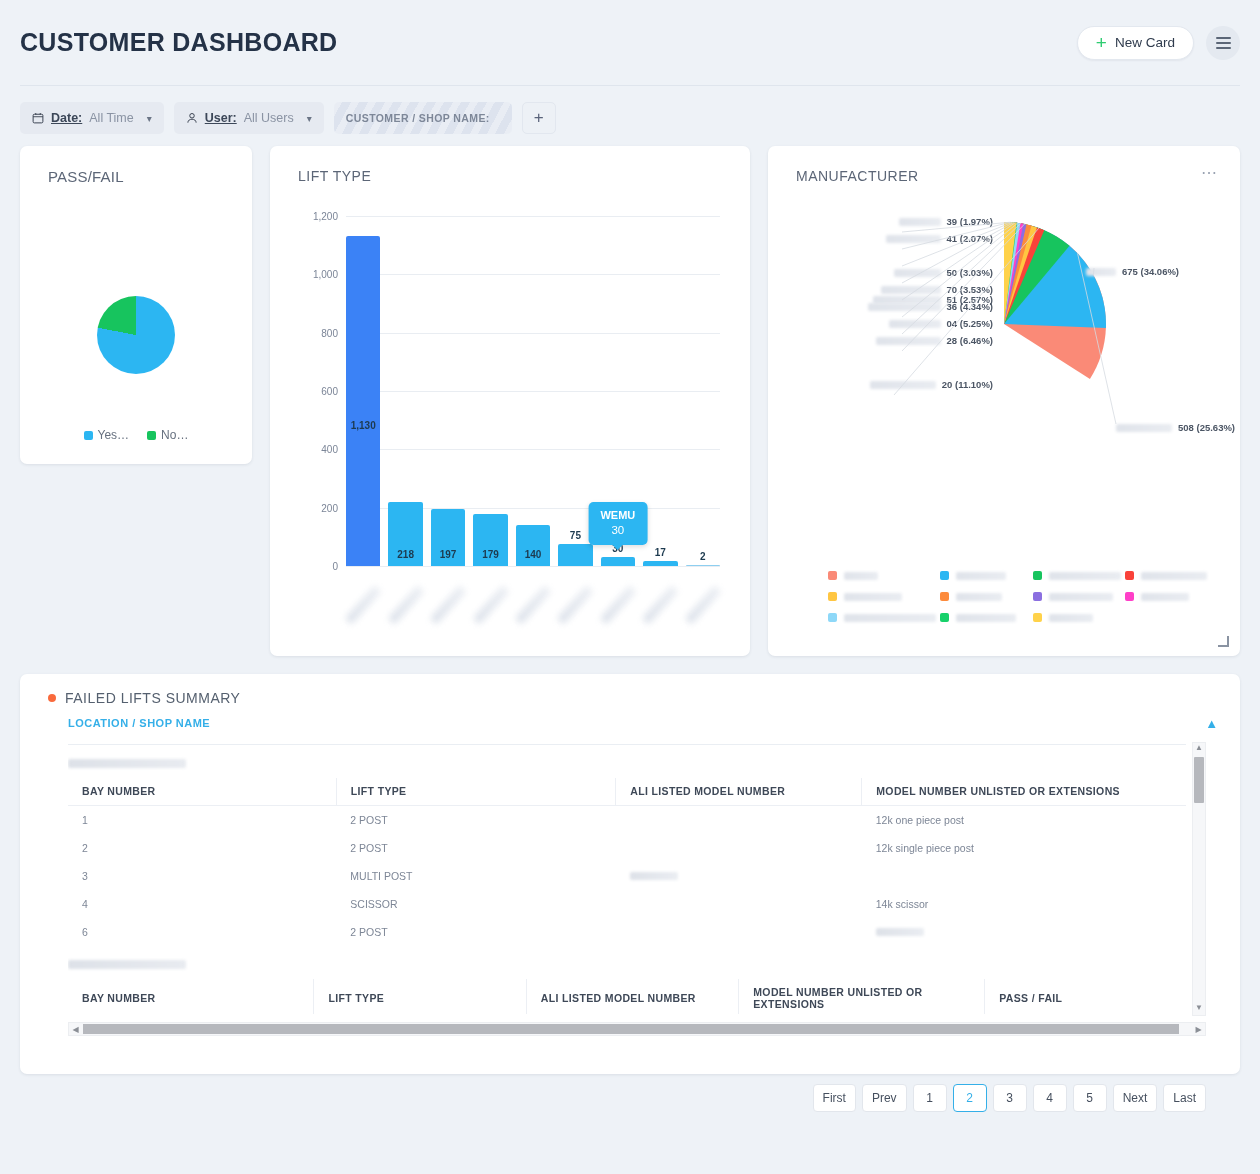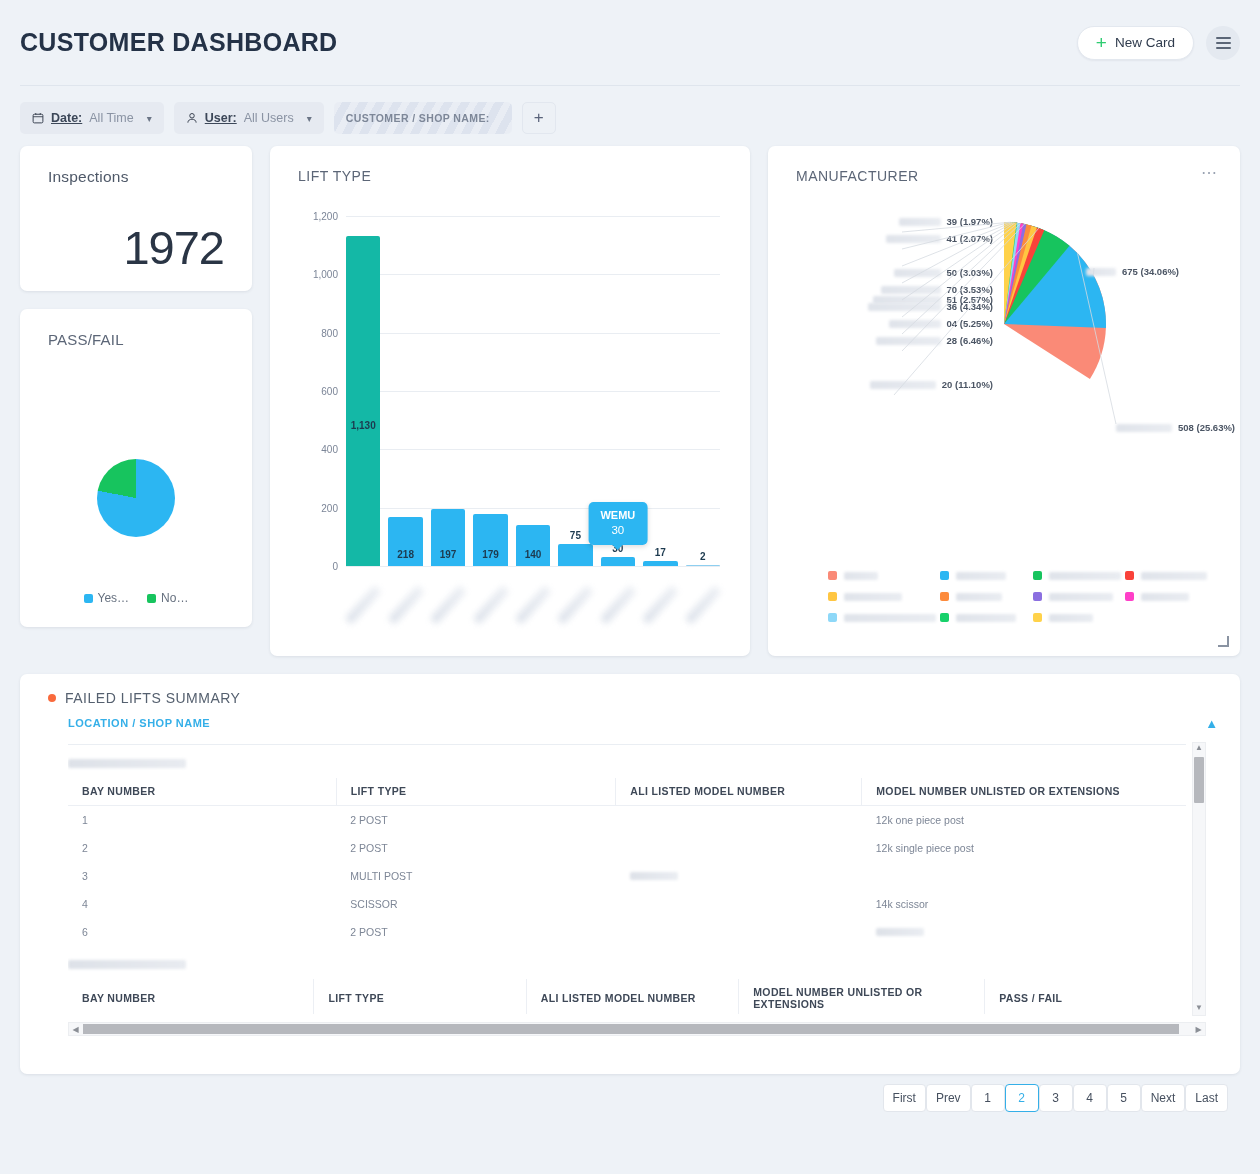--- a/index.html
+++ b/index.html
@@ -208,21 +208,21 @@
   .vthumb { position: absolute; top: 14px; left: 1px; right: 1px; height: 46px; background: #b6b8bd; border-radius: 1px; }
   .varrow { position: absolute; left: 0; right: 0; height: 12px; color: #8b8f96; font-size: 8px; text-align: center; }
   .hscroll {
     position: absolute; left: 48px; right: 34px; bottom: 38px; height: 14px;
     background: #f6f7f9; border: 1px solid #eceef1;
   }
   .hthumb { position: absolute; top: 1px; bottom: 1px; left: 14px; right: 26px; background: #b6b8bd; }
   .harrow { position: absolute; top: 0; bottom: 0; width: 13px; color: #8b8f96; font-size: 8px;
             display: flex; align-items: center; justify-content: center; }
   .pager {
-    position: absolute; right: 12px; bottom: -38px; display: flex; 
+    position: absolute; right: 34px; bottom: -38px; display: flex; gap: 6px;
   }
   .pg {
     min-width: 34px; height: 28px; border: 1px solid #e2e6ec; border-radius: 4px;
     background: #fff; font-size: 12px; color: #46505f; cursor: pointer;
     display: flex; align-items: center; justify-content: center; padding: 0 9px;
   }
   .pg.active { border-color: #34afe8; color: #34afe8; }
 </style>
 </head>
 <body>
@@ -266,24 +266,20 @@
   </div>
   <div class="chip-blur">
     <span>CUSTOMER / SHOP NAME:</span>
   </div>
   <div class="add-filter">+</div>
 </div>
 
 <div class="grid">
 
   <div class="col-left">
-    <div class="card kpi-card">
-      <div class="card-title kpi">Inspections</div>
-      <div class="kpi-value">1972</div>
-    </div>
 
     <div class="card pf-card">
       <div class="card-title">PASS/FAIL</div>
       <div class="pf-pie" id="pfpie" style="background: conic-gradient(rgb(44, 182, 242) 0deg, rgb(44, 182, 242) 280.8deg, rgb(23, 196, 94) 280.8deg, rgb(23, 196, 94) 360deg);"></div>
       <div class="pf-legend" id="pflegend">
           <div class="lg">
             <span class="sw" style="background:#2cb6f2"></span>
             <span>Yes…</span>
           </div>
           <div class="lg">
@@ -307,26 +303,26 @@
           <div class="gridline" style="top: 175px;"></div>
           <div class="ytick" style="top: 175px;">600</div>
           <div class="gridline" style="top: 116.667px;"></div>
           <div class="ytick" style="top: 116.667px;">800</div>
           <div class="gridline" style="top: 58.3333px;"></div>
           <div class="ytick" style="top: 58.3333px;">1,000</div>
           <div class="gridline" style="top: 0px;"></div>
           <div class="ytick" style="top: 0px;">1,200</div>
           <div class="bars">
             <div class="bar-wrap">
-              <div class="bar" style="height: 329.583px; background: #14b8a6;">
+              <div class="bar" style="height: 329.583px; background: #3b82f6;">
                 <div class="bar-val" style="bottom: 134.792px;">1,130</div>
               </div>
             </div>
             <div class="bar-wrap">
-              <div class="bar" style="height: 49px; background: rgb(44, 182, 242);">
+              <div class="bar" style="height: 64px; background: rgb(44, 182, 242);">
                 <div class="bar-val" style="bottom: 6px;">218</div>
               </div>
             </div>
             <div class="bar-wrap">
               <div class="bar" style="height: 57.4583px; background: rgb(44, 182, 242);">
                 <div class="bar-val" style="bottom: 6px;">197</div>
               </div>
             </div>
             <div class="bar-wrap">
               <div class="bar" style="height: 52.2083px; background: rgb(44, 182, 242);">

